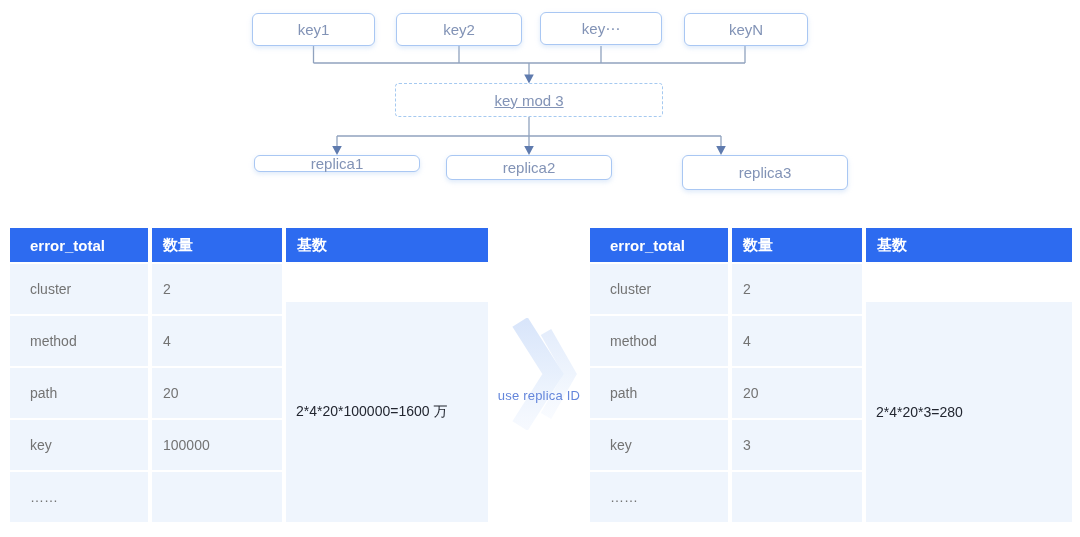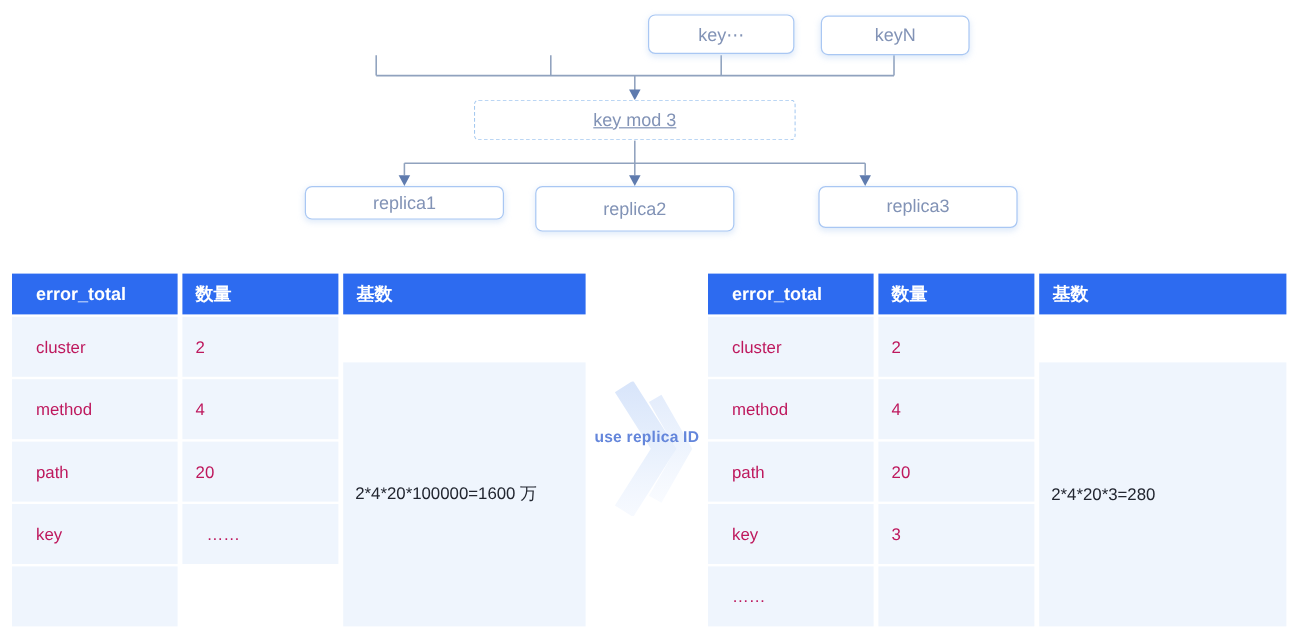--- a/index.html
+++ b/index.html
@@ -18,53 +18,53 @@
   }
   .node.dashed {
     border:1px dashed #a5c9f0; border-radius:4px; height:34px;
     box-shadow:none; color:#8293b6;text-decoration:underline;
   }
   .k1 { left:252px; top:13px;  width:123px; }
   .k2 { left:396px; top:13px;  width:126px; }
   .k3 { left:540px; top:12px;  width:122px; }
   .k4 { left:684px; top:13px;  width:124px; }
   .mod{ left:395px; top:83px;  width:268px; }
-  .r1 { left:254px; top:155px; width:166px; height:28px; }
-  .r2 { left:446px; top:155px; width:166px; height:38px; }
+  .r1 { left:254px; top:155px; width:166px; height:17px; }
+  .r2 { left:446px; top:155px; width:166px; height:25px; }
   .r3 { left:638px; top:155px; width:166px; height:35px;margin-left:44px; }
 
   
   .dtable {
     position:absolute; top:228px; display:grid;
     grid-template-columns:138px 130px 1fr;
     column-gap:4px; row-gap:2px; background:#fff; z-index:1;border-radius:18px;
   }
   .dtable.left  { left:10px;  width:478px; }
   .dtable.right { left:590px; width:482px; }
   .cell { display:flex; align-items:center; }
   .th {
     height:34px; background:#2d6bf0; color:#fff;
     font-weight:bold; font-size:15px;
   }
   .td {
-    height:50px; background:#eff5fd; color:#be185d; font-size:14px;
+    height:50px; background:#eff5fd; color:#737373; font-size:14px;
   }
   .pad-a { padding-left:20px; }
   .pad-b { padding-left:11px; }
   .merged {
     grid-column:3; grid-row:2 / span 5;
     height:auto; background:#eff5fd; color:#222630; font-size:14px;
     display:flex; align-items:center; padding-left:10px;margin-top:38px;
   }
 
   
   .chevrons { position:absolute; left:498px; top:318px; z-index:1; }
   .transform-label {
-    position:absolute; left:486px; top:356px; width:106px;
-    text-align:center; font-size:13px; font-weight:bold;
+    position:absolute; left:486px; top:388px; width:106px;
+    text-align:center; font-size:13px; font-weight:normal;
     color:#6486db; z-index:2; letter-spacing:.2px;
   }
 </style>
 </head>
 <body>
 
 <div class="stage">
 
   <svg class="diagram-svg" viewBox="0 0 1080 220" xmlns="http://www.w3.org/2000/svg">
     <g stroke="#90a2be" stroke-width="1.3" fill="none">
@@ -81,20 +81,22 @@
         <path d="M721 136 V146"></path>
     </g>
     <g fill="#5f7bae" stroke="none">
       <polygon points="524.2,74.5 533.8,74.5 529,83.5"></polygon>
       <polygon points="332.2,146 341.8,146 337,155"></polygon>
       <polygon points="524.2,146 533.8,146 529,155"></polygon>
       <polygon points="716.2,146 725.8,146 721,155"></polygon>
     </g>
   </svg>
 
+  <div class="node k1">key1</div>
+  <div class="node k2">key2</div>
   <div class="node k3">key⋯</div>
   <div class="node k4">keyN</div>
 
   <div class="node dashed mod">key mod 3</div>
 
   <div class="node r1">replica1</div>
   <div class="node r2">replica2</div>
   <div class="node r3">replica3</div>
 
   <div class="dtable left">
@@ -106,20 +108,21 @@
     <div class="cell td pad-b">2</div>
     <div class="cell merged">2*4*20*100000=1600 万</div>
 
     <div class="cell td pad-a">method</div>
     <div class="cell td pad-b">4</div>
 
     <div class="cell td pad-a">path</div>
     <div class="cell td pad-b">20</div>
 
     <div class="cell td pad-a">key</div>
+    <div class="cell td pad-b">100000</div>
 
     <div class="cell td pad-a">……</div>
     <div class="cell td pad-b"></div>
   </div>
 
   <svg class="chevrons" width="84" height="112" viewBox="0 0 84 112" xmlns="http://www.w3.org/2000/svg">
     <defs>
       <linearGradient id="chv" x1="0" y1="0" x2="0" y2="1">
         <stop offset="0" stop-color="#d7e4fa" stop-opacity="0.95"></stop>
         <stop offset="0.5" stop-color="#e3edfc" stop-opacity="0.85"></stop>

